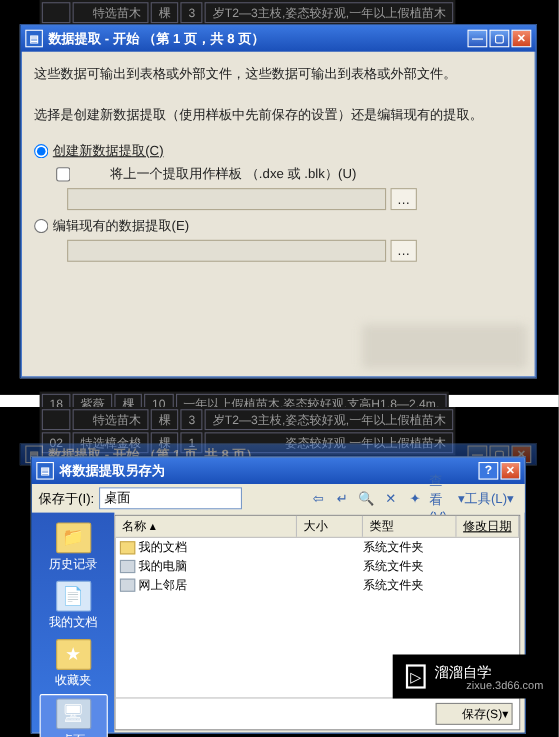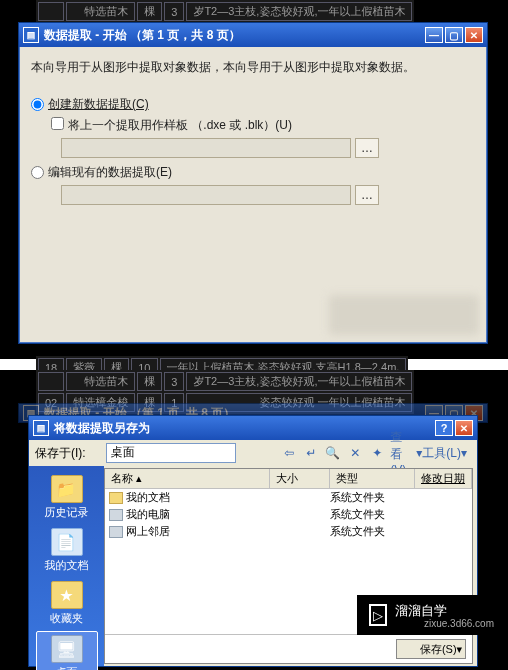--- a/index.html
+++ b/index.html
@@ -13,33 +13,33 @@
     .titlebar { height:24px; background:linear-gradient(#3a77e0,#1a4fb8); color:#fff; display:flex; align-items:center; font-size:12px; font-weight:bold; padding:0 4px; }
     .title-icon { width:16px; height:16px; background:#2a66cc; border:1px solid #fff; margin-right:5px; display:flex; align-items:center; justify-content:center; font-size:9px; }
     .win-btns { margin-left:auto; display:flex; gap:2px; }
     .win-btn { width:18px; height:16px; border:1px solid #fff; background:linear-gradient(#6aa0f0,#2a5ac0); color:#fff; display:flex; align-items:center; justify-content:center; font-size:10px; cursor:pointer; }
     .win-btn.close { background:linear-gradient(#f28a6a,#d04520); }
     .wizard-body { padding:8px 12px 12px; color:#222; font-size:12px; height:calc(100% - 24px); position:relative; }
     .desc { margin:4px 0 20px; }
     .prompt { margin:8px 0 16px; }
     .opt { margin:6px 0 4px; display:flex; align-items:center; }
     .opt input[type=radio] { margin-right:4px; }
-    .sub { margin-left:20px; display:flex; align-items:flex-start; margin-bottom:4px; }
+    .sub { margin-left:20px; display:flex; align-items:center; margin-bottom:4px;gap:32px; }
     .sub input[type=checkbox] { margin-right:4px; }
     .field-row { margin-left:30px; display:flex; align-items:center; gap:4px; margin-bottom:6px; }
     .field-row input[type=text] { width:290px; height:20px; border:1px solid #b0a890; background:#f4f1e8; font-size:12px; padding:0 4px; }
     .disabled input[type=text] { background:#e2dfd3; }
     .browse-btn { width:24px; height:20px; border:1px solid #b0a890; background:#f4f1e8; display:flex; align-items:center; justify-content:center; cursor:pointer; }
     .blur-zone { position:absolute; right:8px; bottom:8px; width:150px; height:40px; background:#d8d4c8; filter:blur(4px); border-radius:4px; }
     
     
     .save-win { position:absolute; border:1px solid #0a3a8a; background:#ece9d8; }
     .save-body { height:calc(100% - 24px); display:flex; flex-direction:column; }
     .save-toolbar { height:26px; background:#ece9d8; display:flex; align-items:center; padding:0 6px; gap:6px; font-size:12px; }
-    .dd { display:flex; align-items:center; gap:20px; }
+    .dd { display:flex; align-items:center; gap:4px; }
     .dd select, .combo { height:20px; border:1px solid #7a9ac8; background:#fff; font-size:12px; padding:0 18px 0 4px; min-width:130px; }
     .tool-icons { display:flex; gap:4px; margin-left:auto; }
     .ticon { width:18px; height:18px; display:flex; align-items:center; justify-content:center; color:#3a66b0; cursor:pointer; }
     .save-main { flex:1; display:flex; min-height:0; }
     .nav-pane { width:75px; background:linear-gradient(#2a5ac0,#3a77e0); display:flex; flex-direction:column; align-items:center; padding-top:6px; gap:2px; }
     .nav-item { width:62px; text-align:center; color:#fff; font-size:11px; padding:3px 0; border-radius:2px; cursor:pointer; }
     .nav-item.selected { background:#5a8ae8; border:1px solid #fff; }
     .nav-icon { width:32px; height:28px; margin:0 auto 2px; background:#f5d97a; border:1px solid #c8a850; border-radius:2px; display:flex; align-items:center; justify-content:center; font-size:16px; }
     .nav-icon.docs { background:#d8e8f8; border-color:#8ab0e0; }
     .nav-icon.comp { background:#c8d8e8; border-color:#8aa0c0; }
@@ -90,21 +90,22 @@
     <div class="titlebar">
       <span class="title-icon">▤</span>
       <span>数据提取 - 开始 （第 1 页，共 8 页）</span>
       <div class="win-btns">
         <div class="win-btn">—</div>
         <div class="win-btn">▢</div>
         <div class="win-btn close">✕</div>
       </div>
     </div>
     <div class="wizard-body">
-      <div class="desc">本向导用于从图形中提取对象数据，本向导用于从图形中提取对象数据。</div>
+      <div class="desc">这些数据可输出到表格或外部文件，这些数据可输出到表格或外部文件。</div>
+      <div class="prompt">选择是创建新数据提取（使用样板中先前保存的设置）还是编辑现有的提取。</div>
 
       <div class="opt">
         <input type="radio" checked="" style="">
         <span style="text-decoration:underline;">创建新数据提取(C)</span>
       </div>
       <div class="sub">
         <input type="checkbox" style="">
         <span>将上一个提取用作样板 （.dxe 或 .blk）(U)</span>
       </div>
       <div class="field-row disabled">

